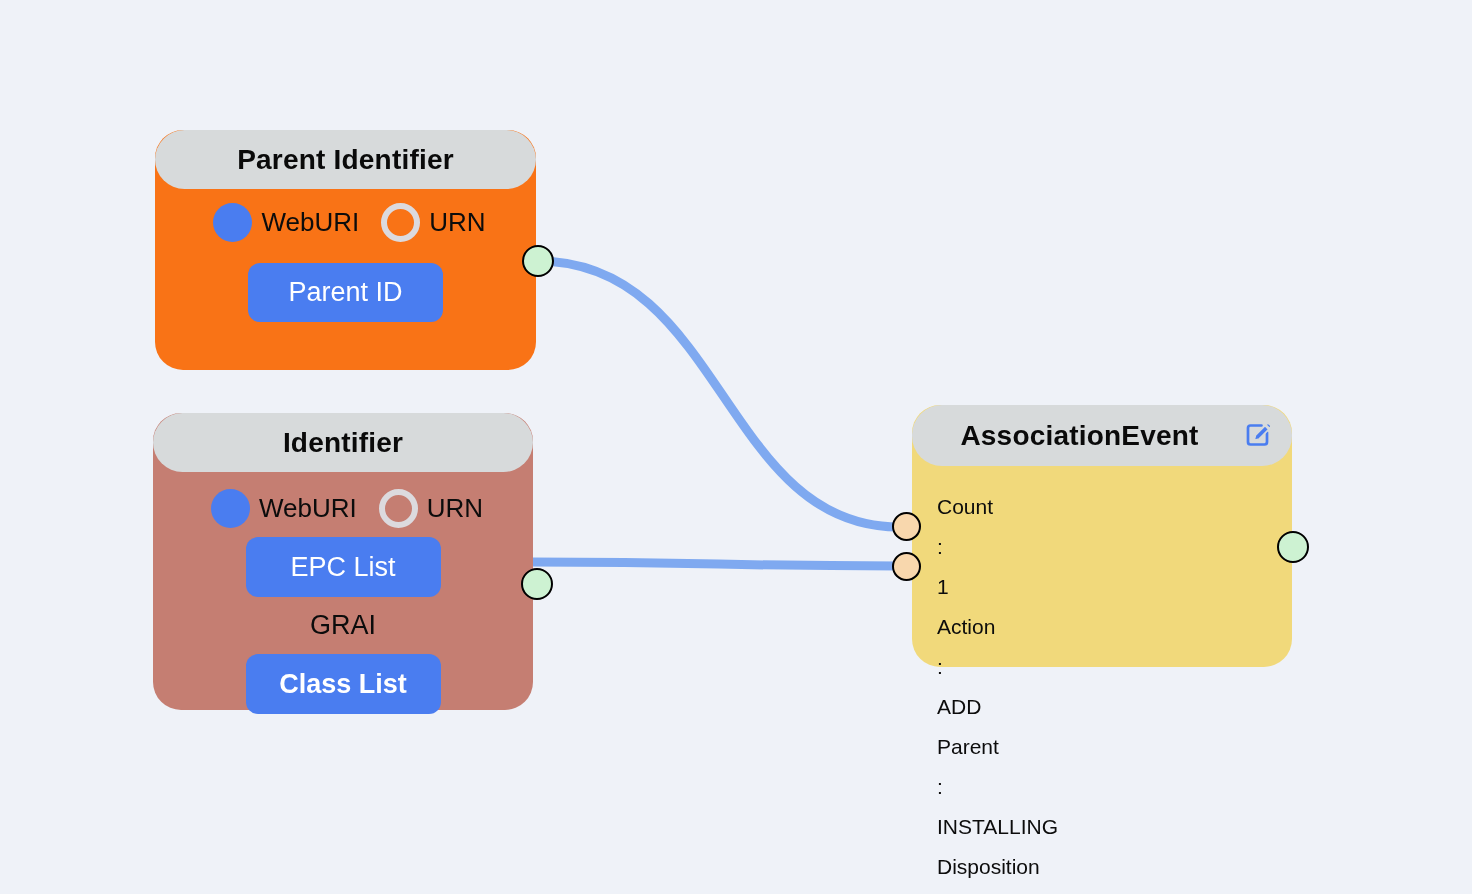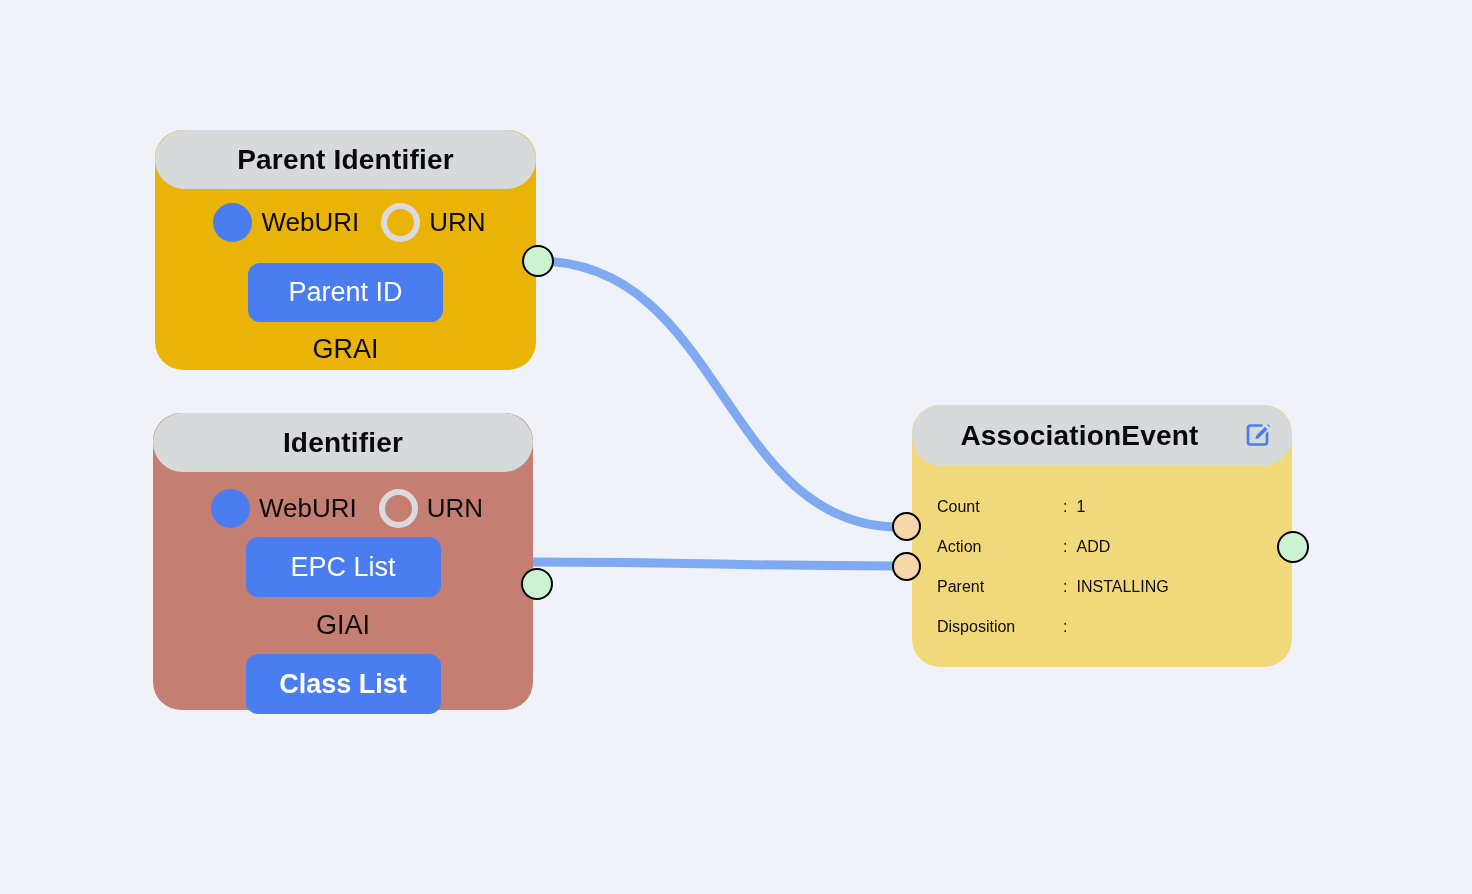--- a/index.html
+++ b/index.html
@@ -28,21 +28,21 @@
     border-radius: 30px;
     display: flex;
     align-items: center;
     justify-content: center;
     font-size: 28px;
     font-weight: 700;
     color: #0a0a0a;
     position: relative;
     letter-spacing: 0.2px;
   }
-  .node-parent    { left: 155px; top: 130px; width: 381px; height: 240px; background: #eab308; }
+  .node-parent    { left: 155px; top: 130px; width: 381px; height: 240px; background: #f97316; }
   .node-identifier{ left: 153px; top: 413px; width: 380px; height: 297px; background: #c57e72; }
   .node-assoc     { left: 912px; top: 405px; width: 380px; height: 262px; background: #f1d97b; }
 
   .radio-row {
     display: flex;
     align-items: center;
     justify-content: center;
     height: 40px;
     padding-left: 8px;
   }
@@ -95,21 +95,21 @@
     position: absolute;
     right: 17px;
     top: 13px;
     width: 34px; height: 34px;
     background: transparent;
     border: none;
     padding: 0;
     cursor: pointer;
   }
   .assoc-rows { padding: 21px 10px 0 25px; }
-  .assoc-row { display: flex; line-height: 40px; font-size: 16px; }
+  .assoc-row { display: flex; line-height: 40px; font-size: 21px; flex-direction: column; }
   .assoc-row .lbl { min-width: 126px; }
   .assoc-row .sep { margin-right: 9px; }
 
   
   .handle {
     position: absolute;
     border-radius: 50%;
     border: 2.5px solid #000000;
     z-index: 3;
     cursor: crosshair;
@@ -137,36 +137,35 @@
       <span>Parent Identifier</span>
     </div>
     <div class="radio-row">
       <span class="radio-dot"></span>
       <span class="radio-label">WebURI</span>
       <span class="radio-gap"></span>
       <span class="radio-ring"></span>
       <span class="radio-label">URN</span>
     </div>
     <button class="node-btn">Parent ID</button>
-    <div class="node-caption">GRAI</div>
   </div>
 
   <div class="node node-identifier">
     <div class="node-header">
       <span>Identifier</span>
     </div>
     <div class="radio-row">
       <span class="radio-dot"></span>
       <span class="radio-label">WebURI</span>
       <span class="radio-gap"></span>
       <span class="radio-ring"></span>
       <span class="radio-label">URN</span>
     </div>
     <button class="node-btn btn-top">EPC List</button>
-    <div class="node-caption">GIAI</div>
+    <div class="node-caption">GRAI</div>
     <button class="node-btn btn-bottom">Class List</button>
   </div>
 
   <div class="node node-assoc">
     <div class="node-header">
       <span>AssociationEvent</span>
       <button class="edit-btn">
         <span>
           <svg width="34" height="34" viewBox="0 0 34 34">
             <path d="M20.5 7.5 H9.5 Q7 7.5 7 10 V24 Q7 26.5 9.5 26.5 H23.5 Q26 26.5 26 24 V14.5" fill="none" stroke="#4a7df0" stroke-width="2.7" stroke-linecap="round"></path>

